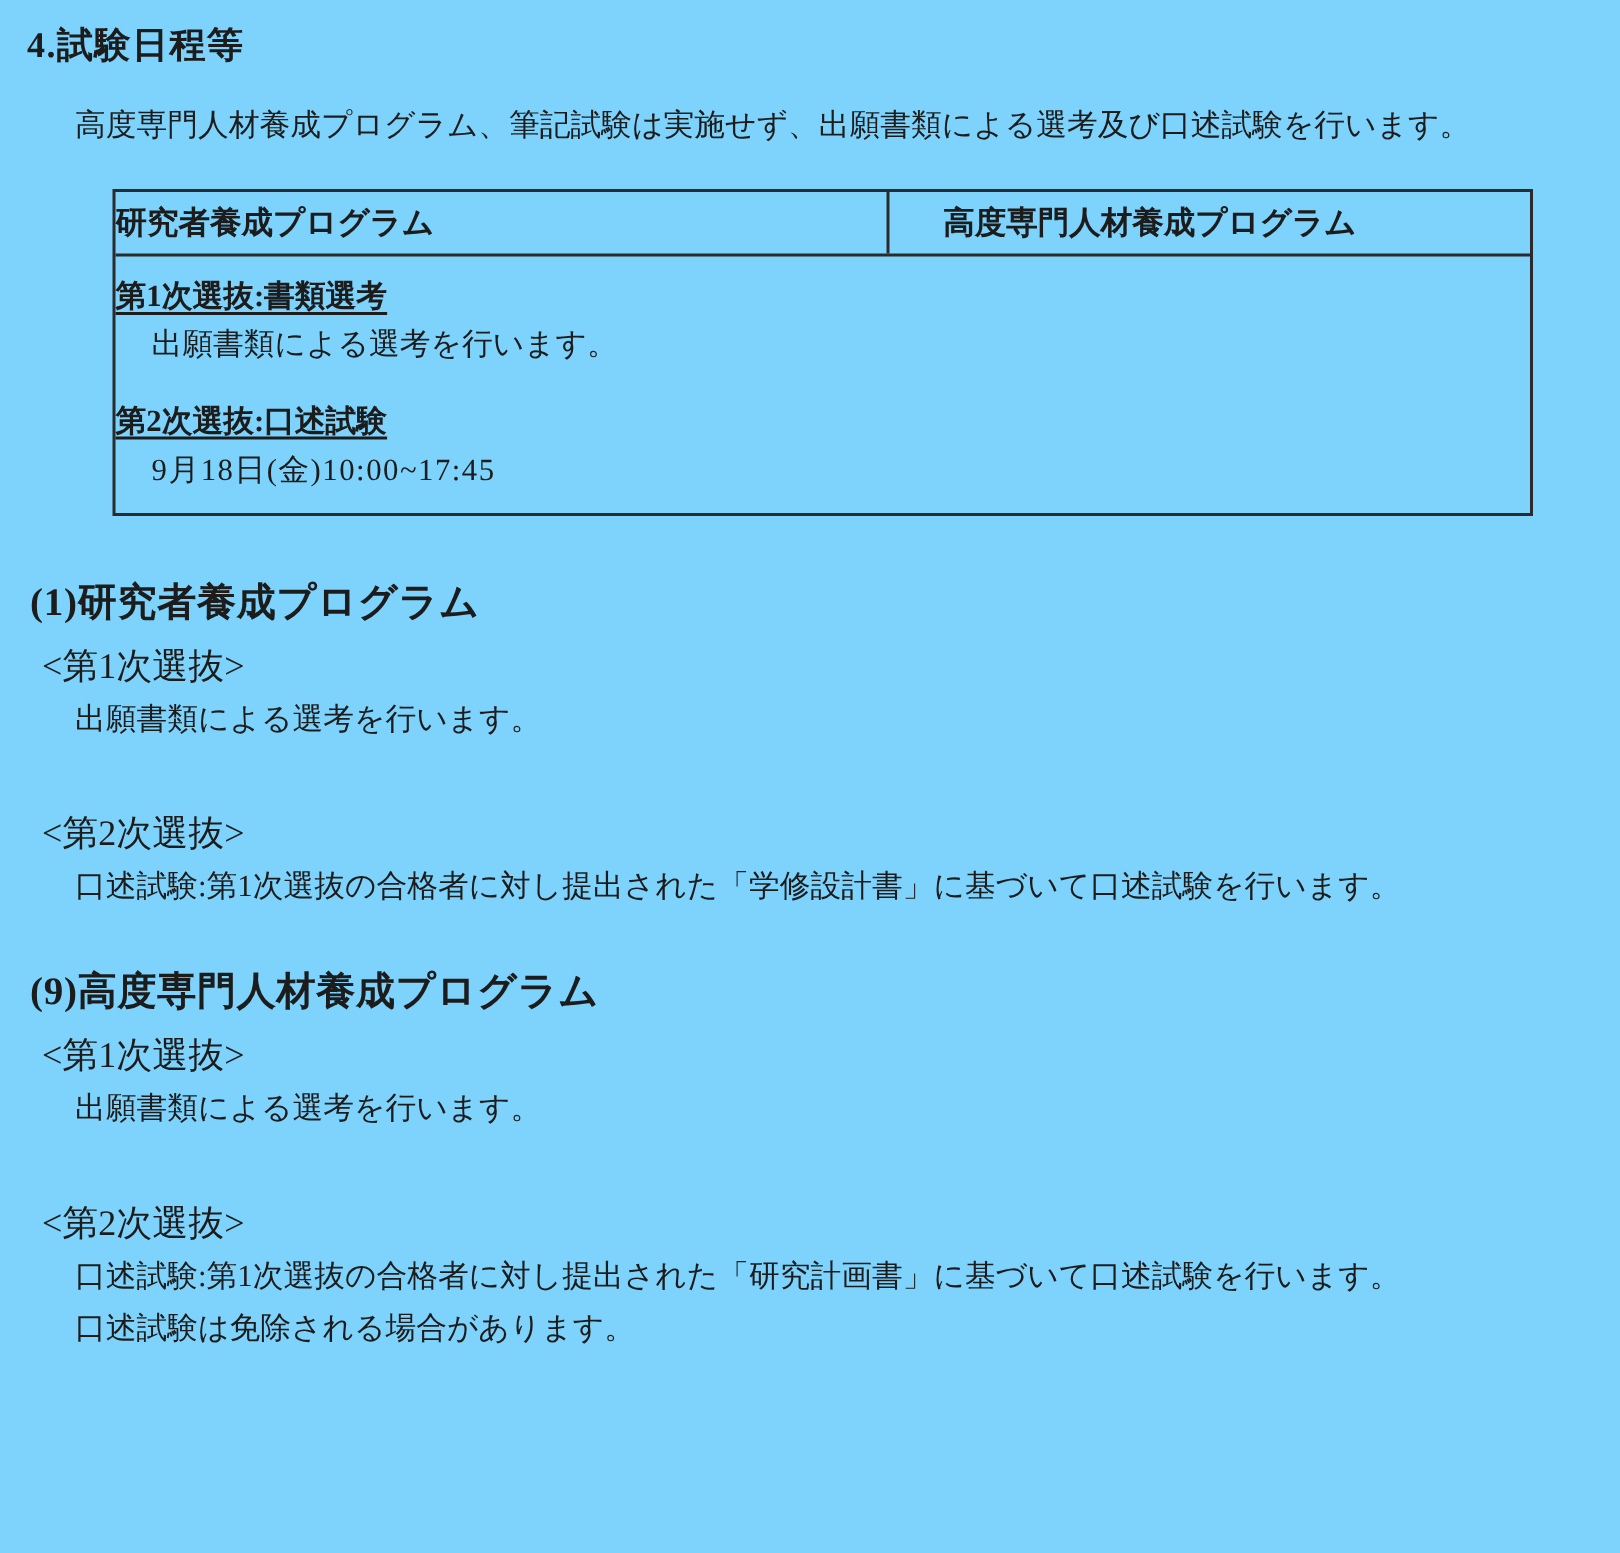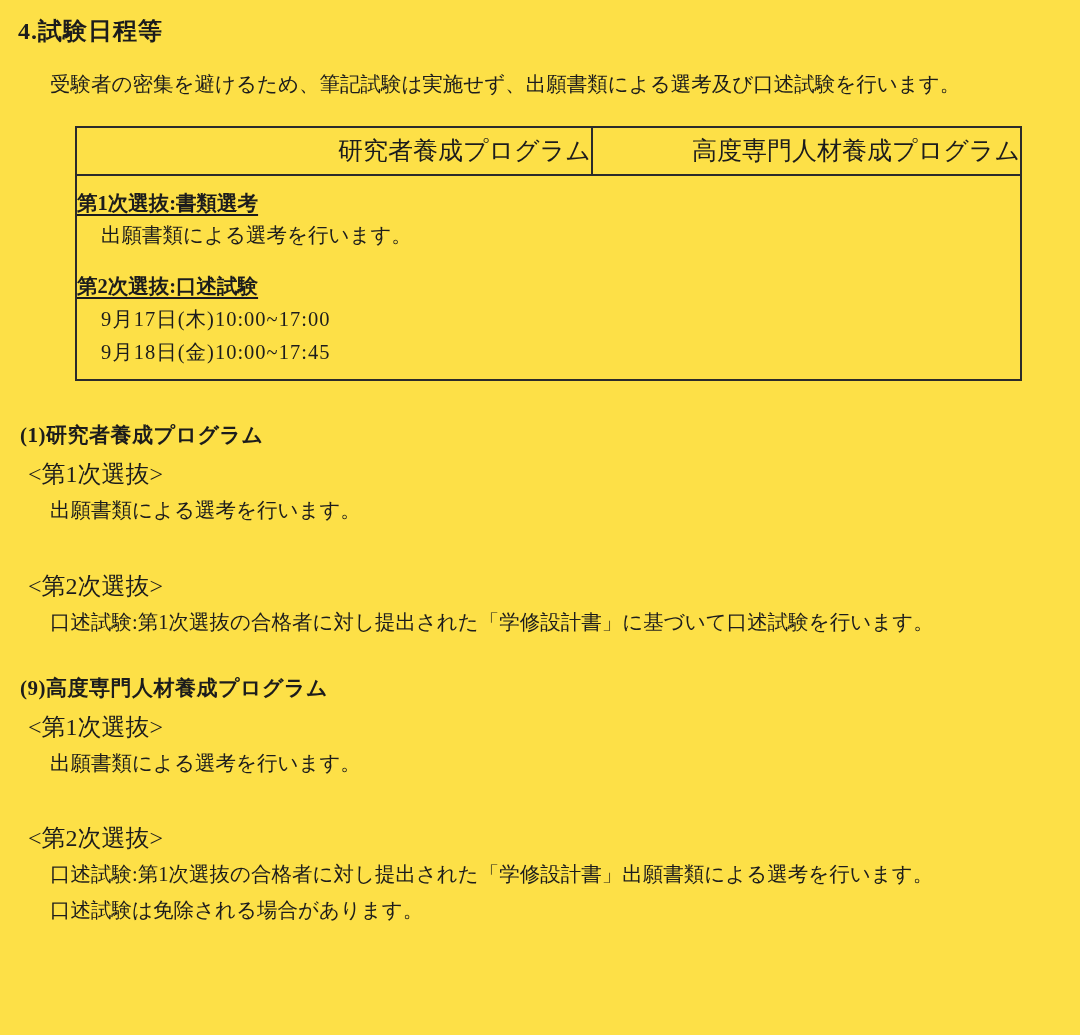--- a/index.html
+++ b/index.html
@@ -6,21 +6,21 @@
   body {
     background:#ffffff;
     font-family:"Liberation Serif","DejaVu Serif",serif;
     color:#1c1c1c;
     -webkit-font-smoothing:antialiased;
   }
   .page {
     position:relative;
     width:1080px;
     height:1035px;
-    background:#fde047;
+    background:#7dd3fc;
     overflow:hidden;
   }
   .doc-heading {
     margin:16px 0 0 18px;
     font-size:24px;
     font-weight:bold;
     letter-spacing:1px;
     line-height:1.25;
   }
   .intro {
@@ -32,86 +32,85 @@
   .schedule-table {
     margin:27px 0 0 75px;
     width:947px;
     border:2px solid #2b2b2b;
     box-sizing:border-box;
   }
   .tbl-header { display:flex; border-bottom:2px solid #2b2b2b; }
   .tbl-header-cell {
     box-sizing:border-box;
     padding:6px 0 7px 0;
-    text-align:right;
-    font-weight:normal;
-    font-size:25px;
+    text-align:left;
+    font-weight:bold;
+    font-size:21px;
   }
   .tbl-header-cell.left  { width:54.7%; border-right:2px solid #2b2b2b; }
   .tbl-header-cell.right { flex:1;padding-left:36px; }
   .tbl-body { padding:13px 16px 12px 0; font-size:20.5px; line-height:1.45; }
   .tbl-row + .tbl-row { margin-top:21px; }
   .tbl-row-head {
     font-weight:bold;
     text-decoration:underline;
     text-underline-offset:4px;
     text-decoration-thickness:1.5px;
   }
   .tbl-line { padding-left:24px; margin-top:3px; }
   .tbl-line.date { letter-spacing:1px; }
   .tbl-note { padding-left:24px; margin-top:2px; font-size:18px; line-height:1.6; }
   
   .section-title {
     margin:40px 0 0 20px;
-    font-size:21px;
+    font-size:26px;
     font-weight:bold;
     letter-spacing:0.5px;
   }
   .sub-head { margin:9px 0 0 28px; font-size:24px; }
   .sec-line { margin:6px 0 0 50px; font-size:20.5px; line-height:1.45; }
   .gap-lg { margin-top:44px; }
   .gap-md { margin-top:36px; }
 </style>
 </head>
 <body>
 
 <div class="page">
 
   <div class="doc-heading">4.試験日程等</div>
 
-  <div class="intro">受験者の密集を避けるため、筆記試験は実施せず、出願書類による選考及び口述試験を行います。</div>
+  <div class="intro">高度専門人材養成プログラム、筆記試験は実施せず、出願書類による選考及び口述試験を行います。</div>
 
   <div class="schedule-table">
     <div class="tbl-header">
       <div class="tbl-header-cell left">研究者養成プログラム</div>
       <div class="tbl-header-cell right">高度専門人材養成プログラム</div>
     </div>
     <div class="tbl-body">
 
       <div class="tbl-row">
         <div class="tbl-row-head">第1次選抜:書類選考</div>
         <div class="tbl-line">出願書類による選考を行います。</div>
       </div>
 
 
       <div class="tbl-row">
         <div class="tbl-row-head">第2次選抜:口述試験</div>
-        <div class="tbl-line date">9月17日(木)10:00~17:00</div>
         <div class="tbl-line date">9月18日(金)10:00~17:45</div>
       </div>
 
     </div>
   </div>
 
   <div class="section-title">(1)研究者養成プログラム</div>
   <div class="sub-head">&lt;第1次選抜&gt;</div>
   <div class="sec-line">出願書類による選考を行います。</div>
   <div class="sub-head gap-lg">&lt;第2次選抜&gt;</div>
   <div class="sec-line">口述試験:第1次選抜の合格者に対し提出された「学修設計書」に基づいて口述試験を行います。</div>
 
   <div class="section-title gap-md">(9)高度専門人材養成プログラム</div>
   <div class="sub-head">&lt;第1次選抜&gt;</div>
   <div class="sec-line">出願書類による選考を行います。</div>
   <div class="sub-head gap-lg">&lt;第2次選抜&gt;</div>
-  <div class="sec-line">口述試験:第1次選抜の合格者に対し提出された「学修設計書」出願書類による選考を行います。</div>
+  <div class="sec-line">口述試験:第1次選抜の合格者に対し提出された「研究計画書」に基づいて口述試験を行います。</div>
   <div class="sec-line">口述試験は免除される場合があります。</div>
 
 </div>
 
 </body></html>

